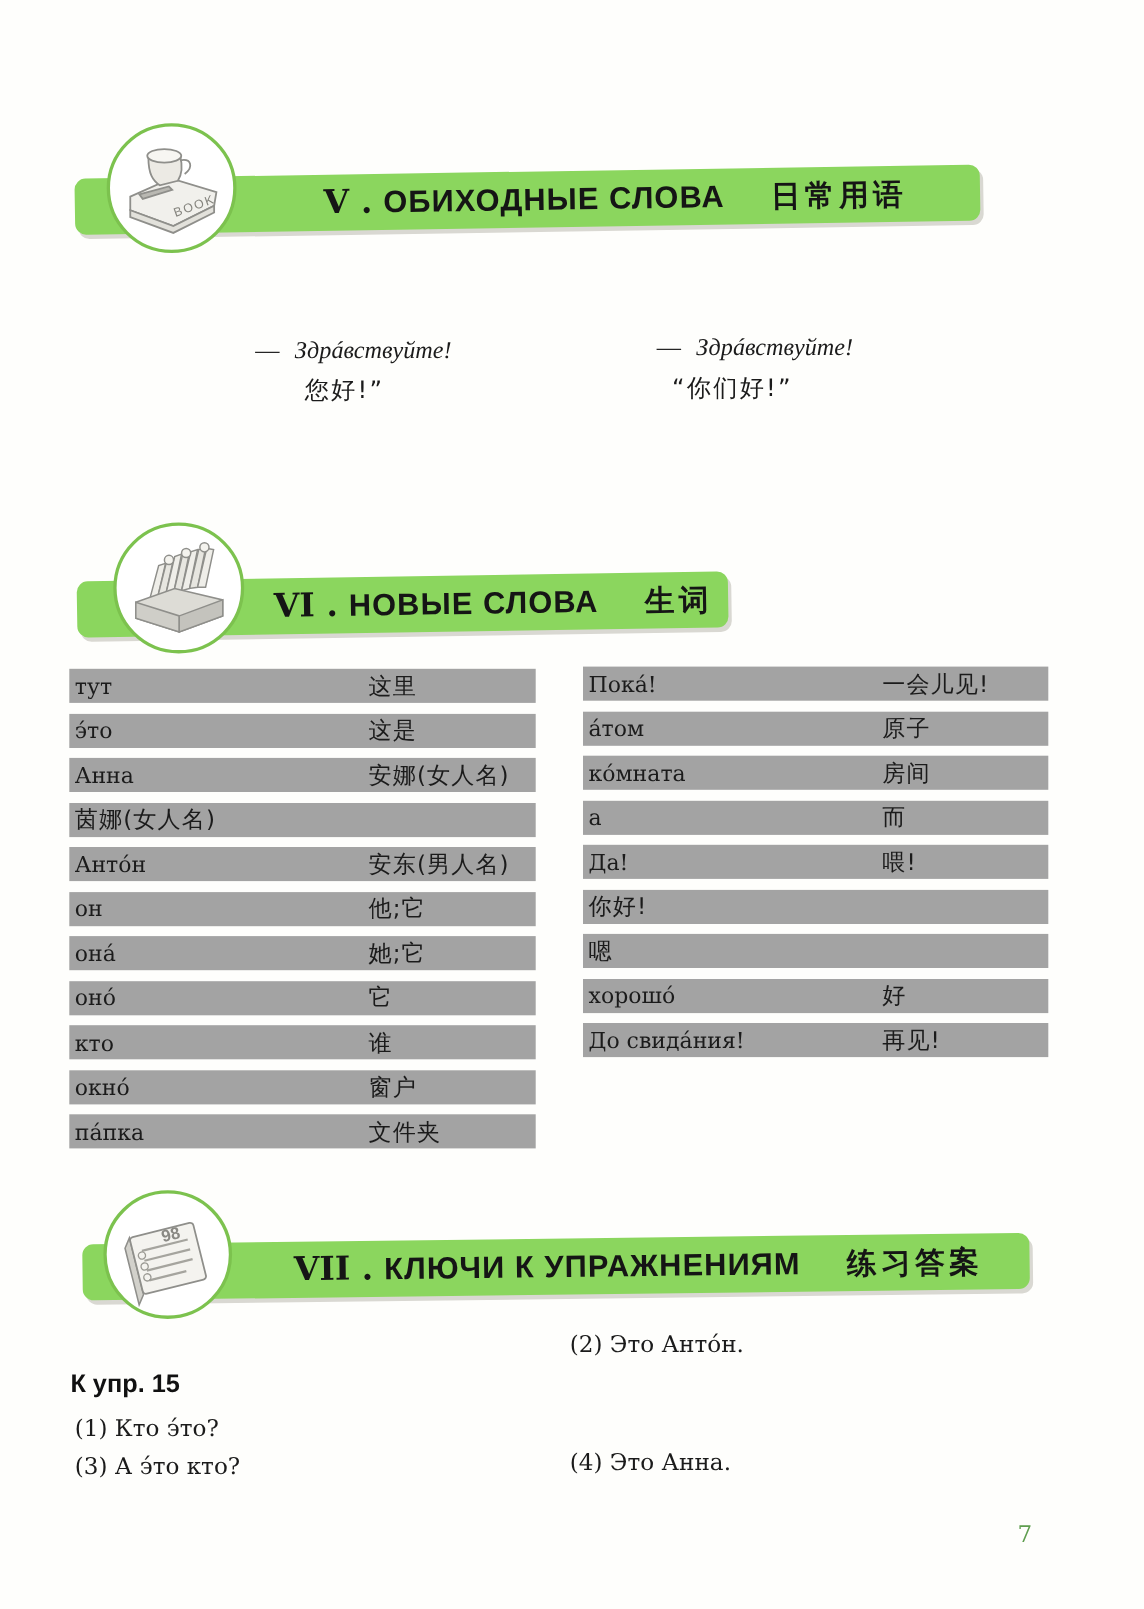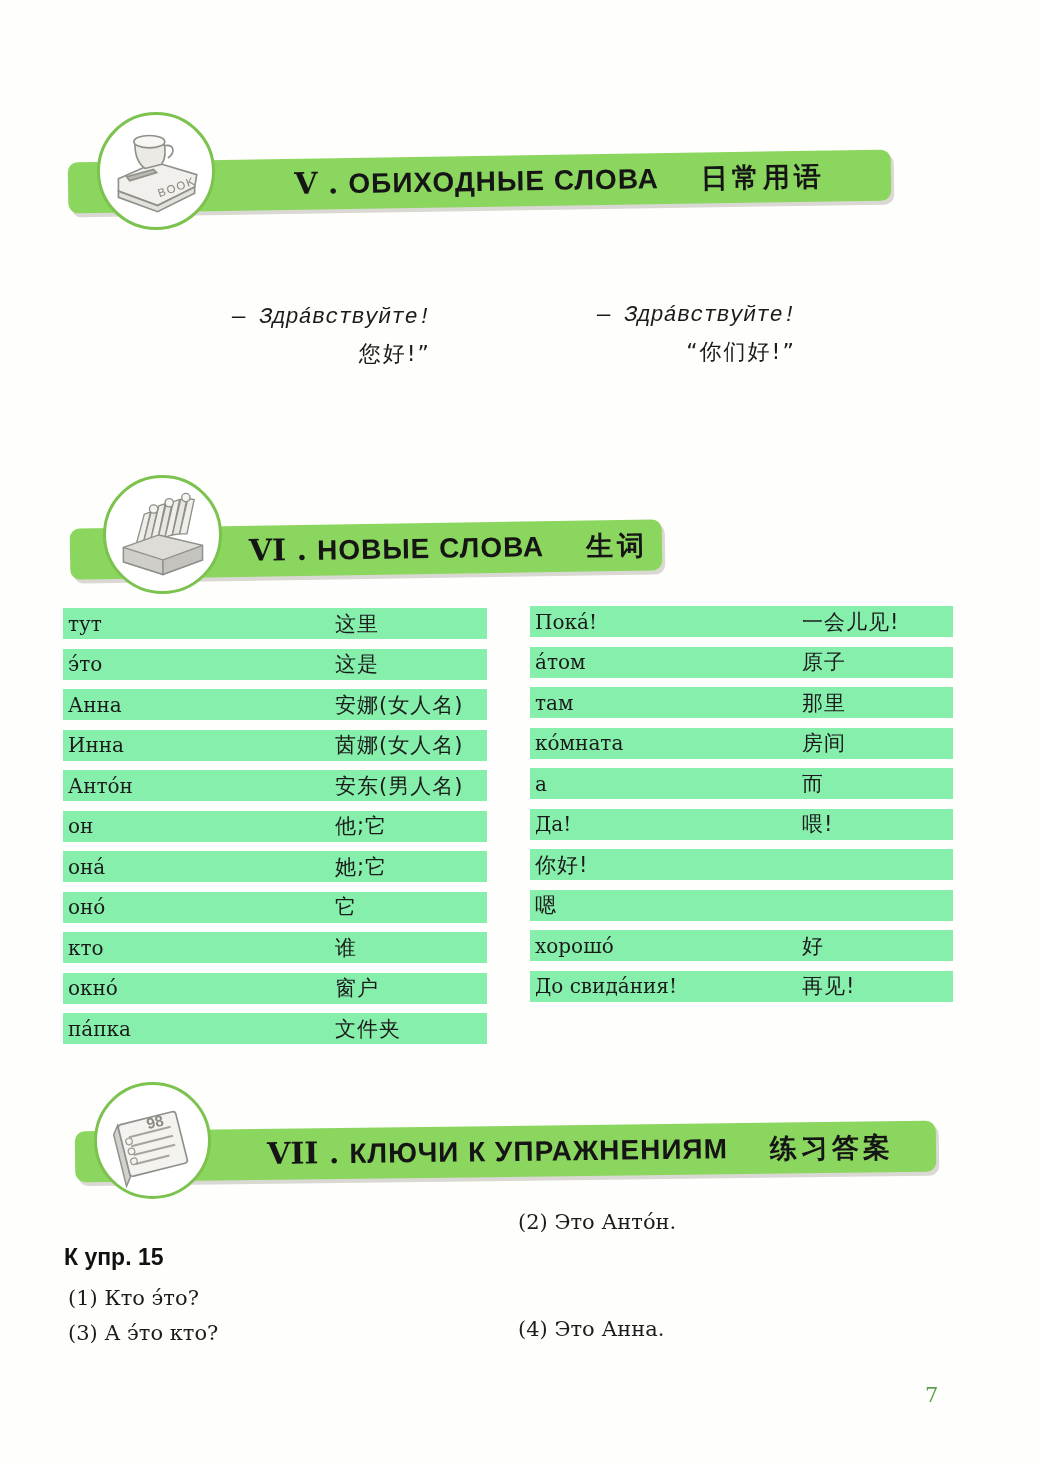--- a/index.html
+++ b/index.html
@@ -27,31 +27,31 @@
          box-sizing:border-box;display:flex;align-items:center;justify-content:center;z-index:5;}
   #icon-v  {left:97px; top:112px; width:118px;height:118px;}
   #icon-vi {left:103px;top:475px; width:119px;height:119px;}
   #icon-vii{left:94px; top:1082px;width:117px;height:117px;}
   .medal svg{width:92%;height:92%;}
 
   
   .dlg{position:absolute;}
   #dlg-left {left:232px;top:305px;}
   #dlg-right{left:597px;top:303px;}
-  .dlg-ru{font-family:Liberation Mono, monospace;font-style:italic;font-size:22px;white-space:nowrap;}
+  .dlg-ru{font-family:Liberation Serif, serif;font-style:italic;font-size:22px;white-space:nowrap;}
   .dlg-ru .dash{margin-right:14px;font-style:normal;}
-  .dlg-zh{font-family:"DejaVu Sans",sans-serif;font-size:22px;margin-top:9px;letter-spacing:2px;text-align:right;}
+  .dlg-zh{font-family:"DejaVu Sans",sans-serif;font-size:22px;margin-top:9px;letter-spacing:2px;}
   #dlg-left  .dlg-zh{margin-left:45px;}
   #dlg-right .dlg-zh{margin-left:14px;}
 
   
   .vcol{position:absolute;}
   #vocab-left {left:63px; top:608px;width:424px;}
   #vocab-right{left:530px;top:606px;width:423px;}
-  .vrow{height:31px;margin-bottom:9.5px;background:#86efac;display:flex;align-items:center;
+  .vrow{height:31px;margin-bottom:9.5px;background:#a3a3a3;display:flex;align-items:center;
         padding-left:5px;box-sizing:border-box;}
   .vru{flex:0 0 267px;font-family:"DejaVu Serif",serif;font-size:20px;white-space:nowrap;}
   .vzh{font-family:"DejaVu Sans",sans-serif;font-size:21px;letter-spacing:1px;white-space:nowrap;}
 
   
   #answers-heading{position:absolute;left:64px;top:1212px;
         font-family:"Liberation Sans",sans-serif;font-weight:bold;font-size:23px;color:#111;margin-top:32px;}
   .ans{position:absolute;font-family:"DejaVu Serif",serif;font-size:21px;white-space:nowrap;margin-top:36px;}
   #ans-1{left:68px; top:1250px;}
   #ans-2{left:518px;top:1174px;}
@@ -137,21 +137,20 @@
       </div>
     <div class="vrow">
         <span class="vru">э́то</span>
         <span class="vzh">这是</span>
       </div>
     <div class="vrow">
         <span class="vru">Анна</span>
         <span class="vzh">安娜(女人名)</span>
       </div>
     <div class="vrow">
-        <span class="vru">Инна</span>
         <span class="vzh">茵娜(女人名)</span>
       </div>
     <div class="vrow">
         <span class="vru">Антóн</span>
         <span class="vzh">安东(男人名)</span>
       </div>
     <div class="vrow">
         <span class="vru">он</span>
         <span class="vzh">他;它</span>
       </div>
@@ -178,24 +177,20 @@
   </div>
 
   <div class="vcol" id="vocab-right">
     <div class="vrow">
         <span class="vru">Покá!</span>
         <span class="vzh">一会儿见!</span>
       </div>
     <div class="vrow">
         <span class="vru">áтом</span>
         <span class="vzh">原子</span>
-      </div>
-    <div class="vrow">
-        <span class="vru">там</span>
-        <span class="vzh">那里</span>
       </div>
     <div class="vrow">
         <span class="vru">кóмната</span>
         <span class="vzh">房间</span>
       </div>
     <div class="vrow">
         <span class="vru">а</span>
         <span class="vzh">而</span>
       </div>
     <div class="vrow">

